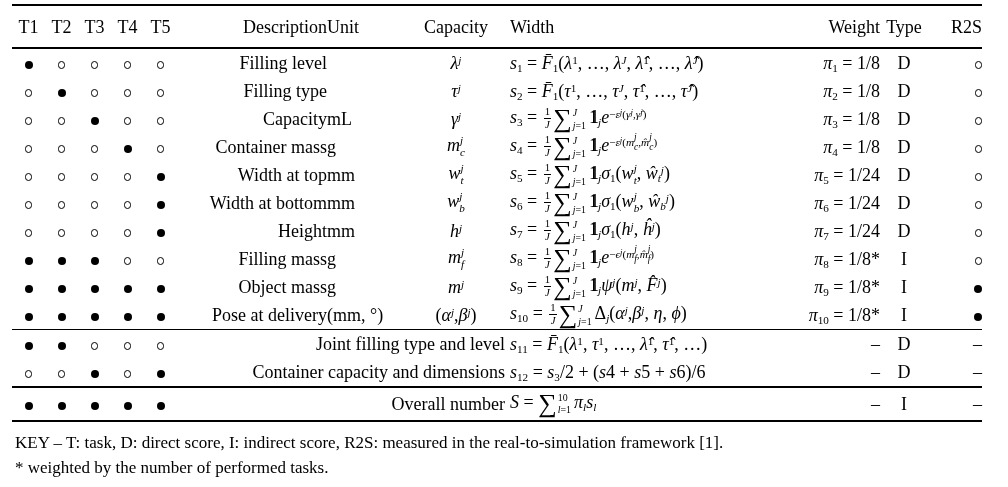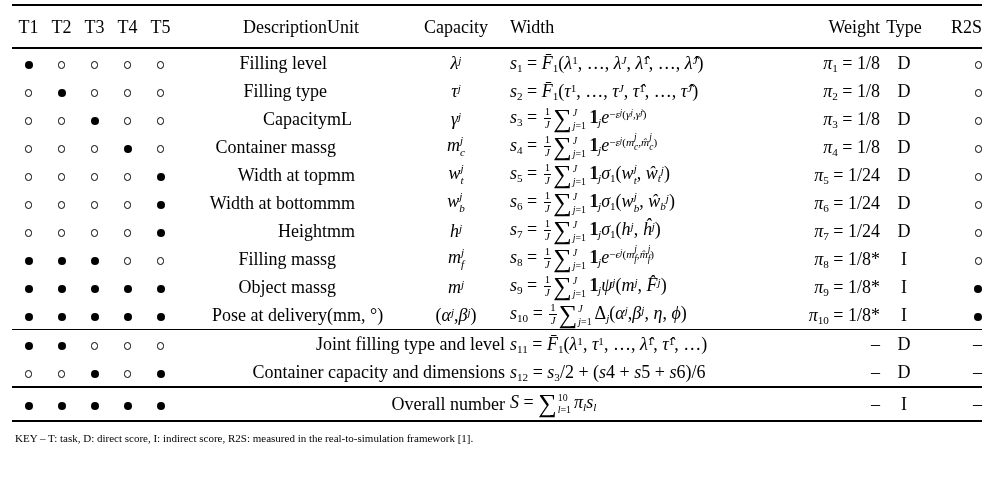--- a/index.html
+++ b/index.html
@@ -45,21 +45,21 @@
   .fr .fn{display:block;border-bottom:1px solid #000;padding:0 1px;}
   .fr .fd{display:block;}
   .sum{font-size:1.45em;line-height:0;vertical-align:-0.16em;}
   .lim{display:inline-block;text-align:left;font-size:0.55em;line-height:1.25;vertical-align:-0.55em;margin:0 3px 0 1px;}
   .lim span{display:block;}
   .ss{display:inline-block;text-align:left;font-size:0.62em;line-height:1.05;vertical-align:-0.45em;}
   .ss span{display:block;}
   .bb{display:inline-block;position:relative;font-style:normal;}
   .bb::after{content:attr(data-g);position:absolute;left:1.3px;top:0;}
 
-  .footnotes{margin:9px 0 0 15px;font-size:11px;line-height:1.45;}
+  .footnotes{margin:9px 0 0 15px;font-size:17px;line-height:1.45;}
 </style>
 </head>
 <body>
 
 <div class="page">
   <table>
     <colgroup>
       <col style="width:33px">
         <col style="width:33px">
         <col style="width:33px">
@@ -264,14 +264,15 @@
           <td class="c-score"><i>S</i> = <span class="sum">∑</span><span class="lim"><span>10</span><span><i>l</i>=1</span></span><i>π</i><sub><i>l</i></sub><i>s</i><sub><i>l</i></sub></td>
           <td class="c-weight">–</td>
           <td class="c-type">I</td>
           <td class="c-r2s">–</td>
         </tr>
       </tbody>
   </table>
 
   <div class="footnotes">
     <div>KEY – T: task, D: direct score, I: indirect score, R2S: measured in the real-to-simulation framework [1].</div>
+    <div>* weighted by the number of performed tasks.</div>
   </div>
 </div>
 
 </body></html>

